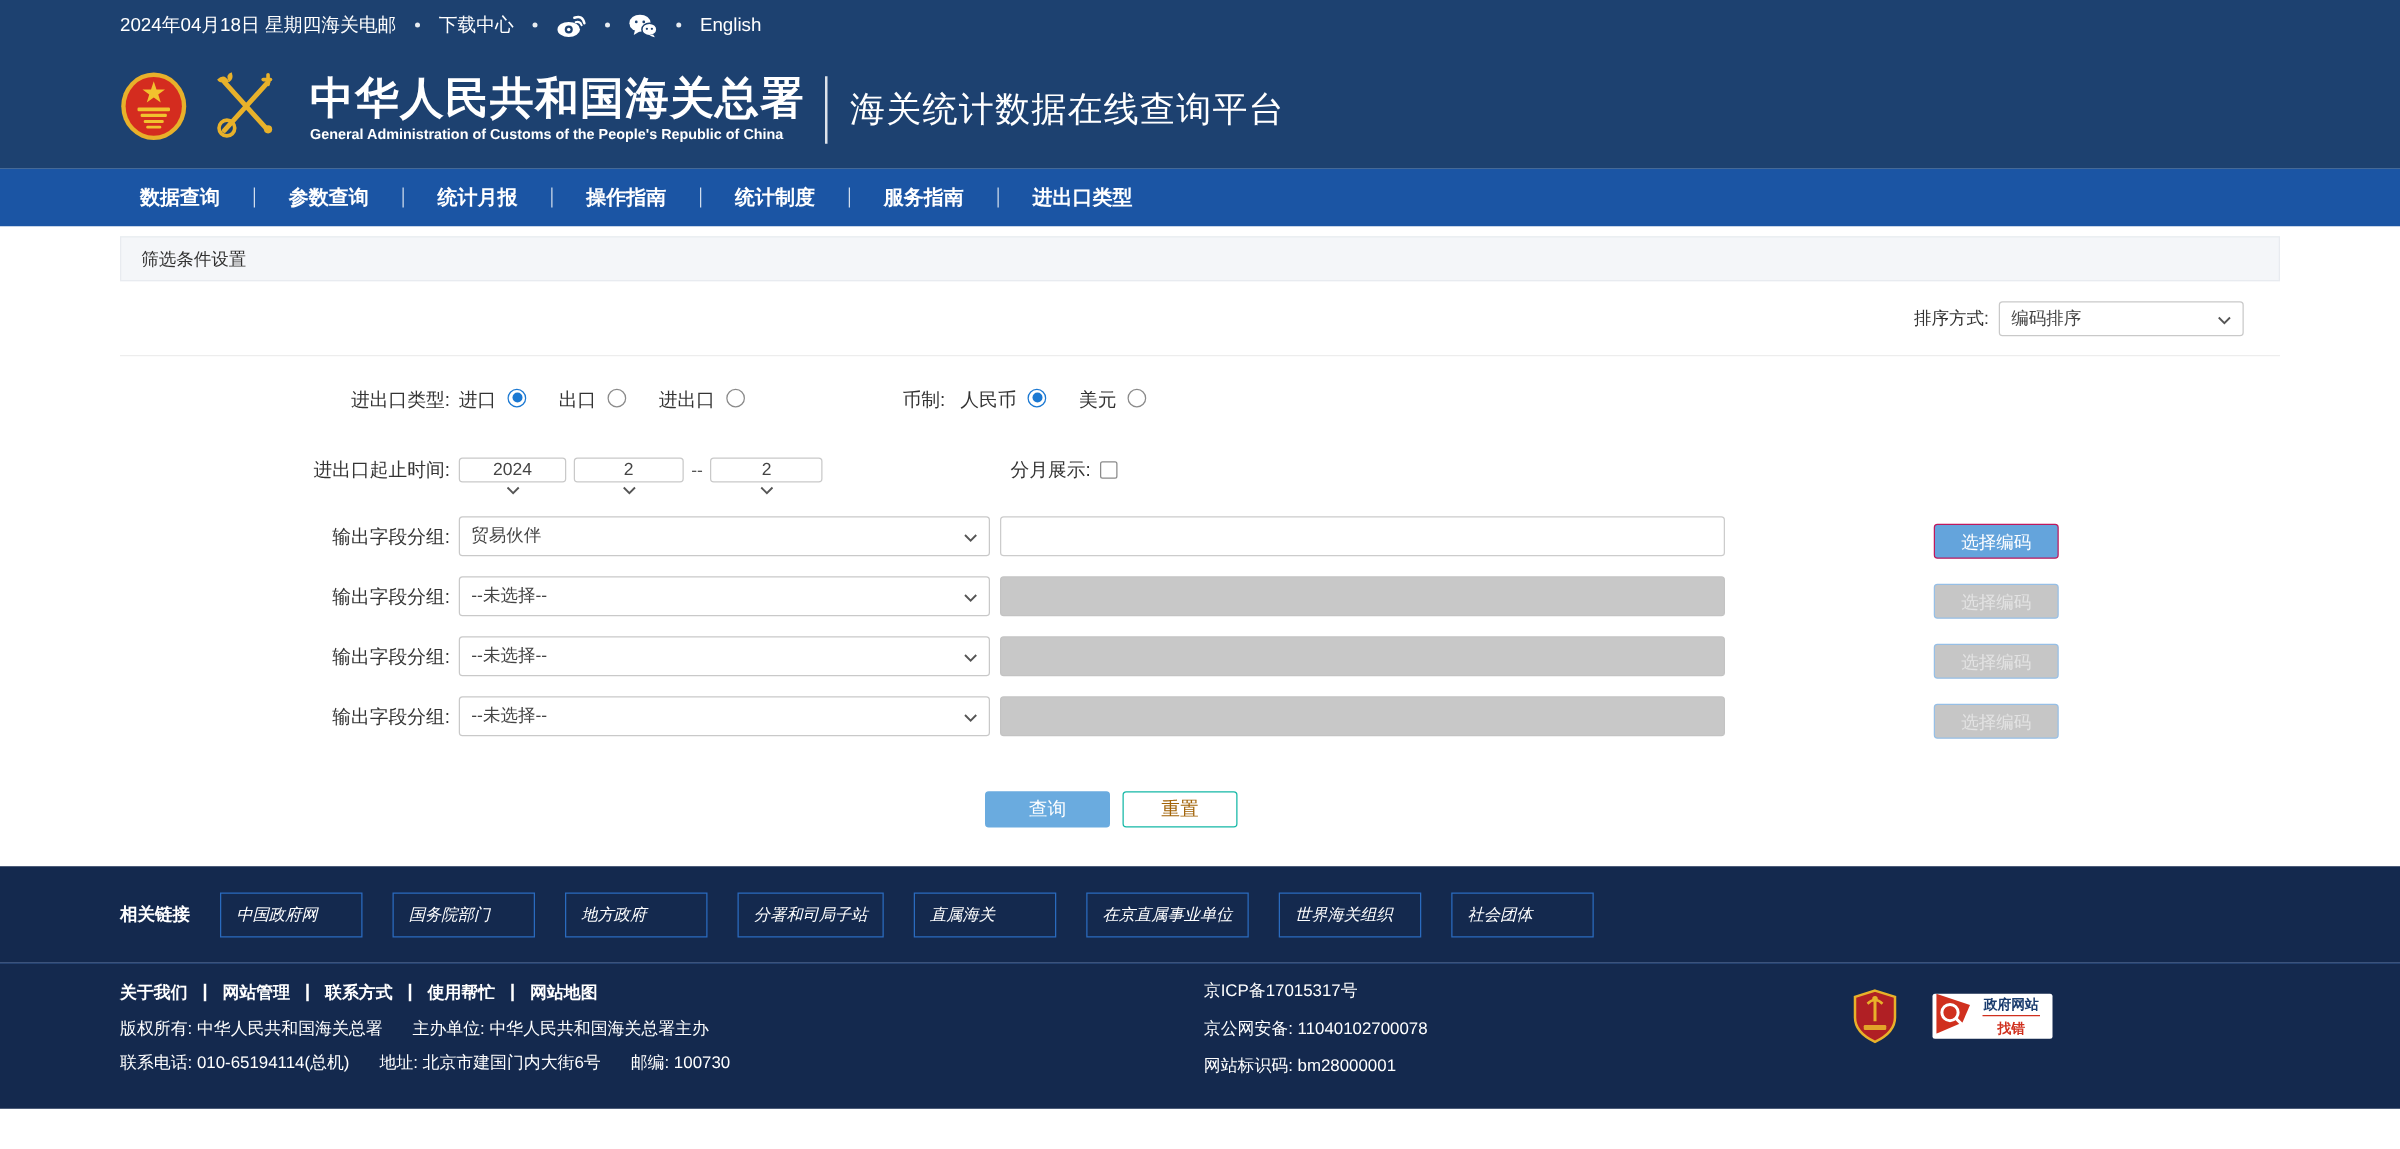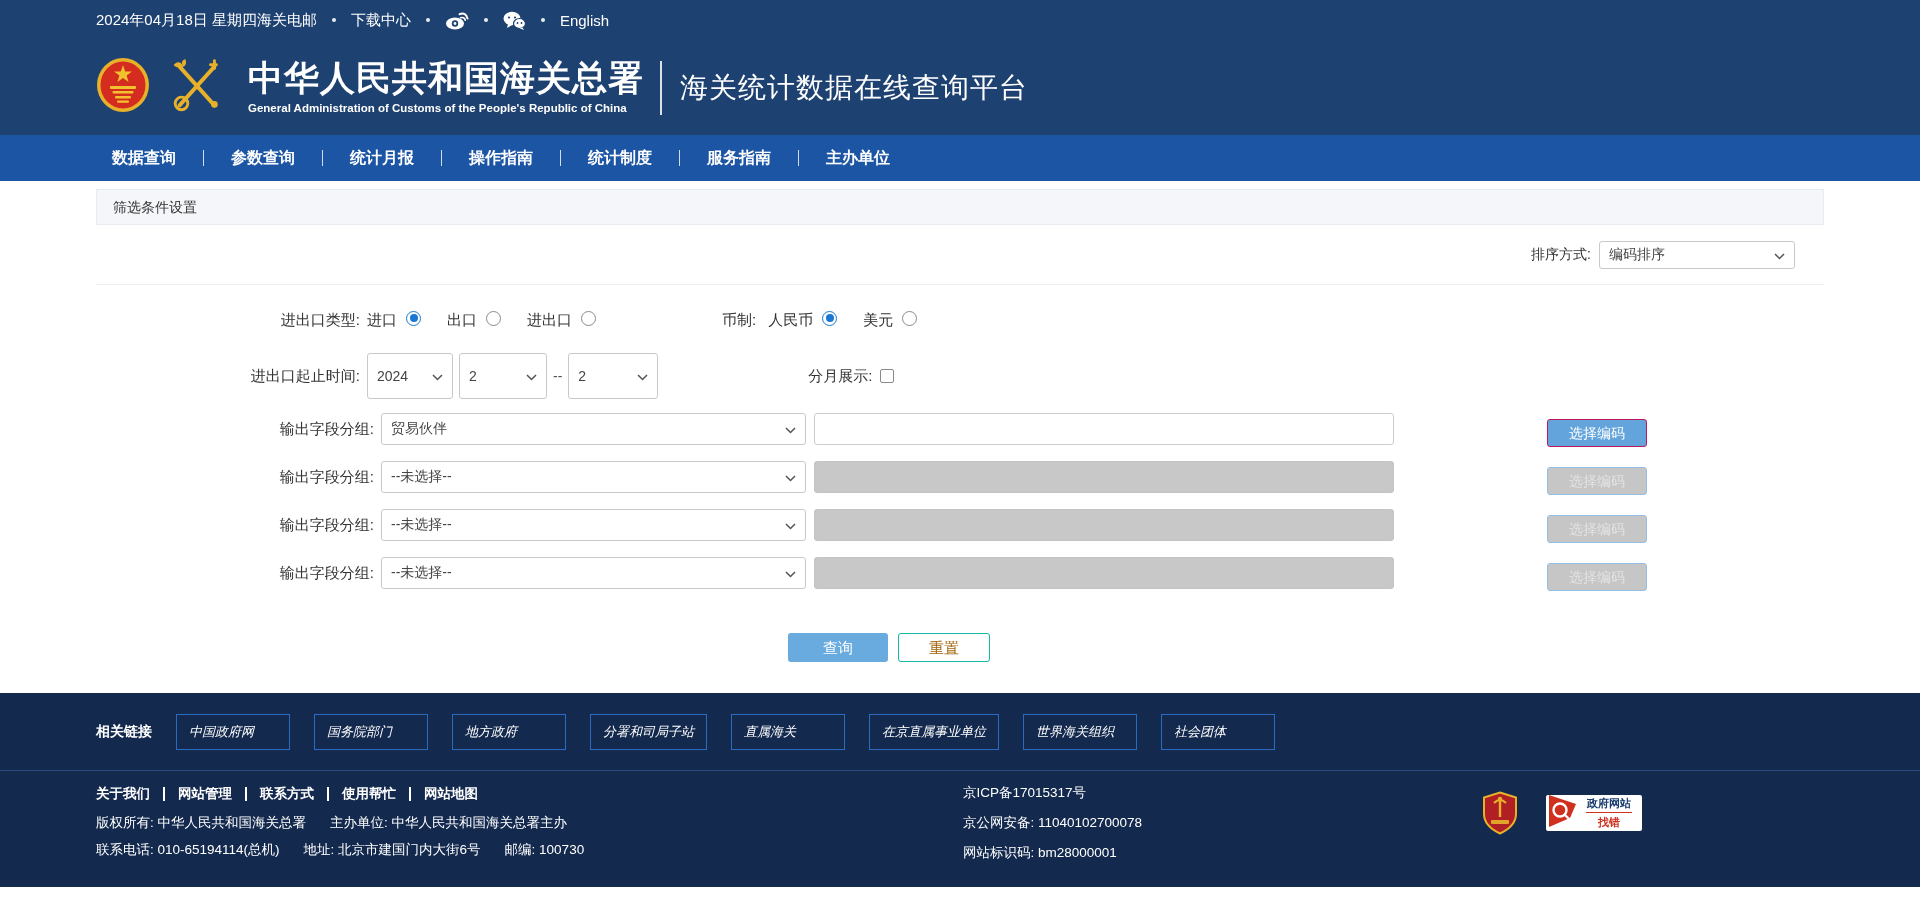--- a/index.html
+++ b/index.html
@@ -42,26 +42,26 @@
   .row-radio { height:34px; margin-top:18px; }
   .opt { display:flex; align-items:flex-start; margin-right:26px; cursor:pointer; }
   .opt-label { font-size:15px; color:#333; margin-right:9px; }
   .radio { width:15px; height:15px; border:1px solid #8a8a8a; border-radius:50%; background:#fff;
     position:relative; flex:none; }
   .radio.checked { border-color:#1a78d2; }
   .radio.checked::after { content:""; position:absolute; left:2.5px; top:2.5px; width:8px;
     height:8px; border-radius:50%; background:#1a78d2; }
   .currency-label { font-size:15px; color:#333; margin-left:100px; margin-right:12px; }
   .row-date { height:34px; margin-top:22px; }
-  .date-select { height:46px; margin-right:6px; }
+  .date-select { height:20px; margin-right:6px;flex-direction:column; }
   .w86 { width:86px; } .w88 { width:88px; } .w90 { width:90px; }
   .date-sep { font-size:14px; color:#555; margin-right:6px; }
   .monthly-label { font-size:15px; color:#333; margin-left:144px; margin-right:7px; }
   .checkbox { width:14px; height:14px; border:1px solid #8a8a8a; border-radius:2px; background:#fff; cursor:pointer; }
-  .row-field { height:24px; margin-top:24px;margin-left:14px; }
+  .row-field { height:24px; margin-top:24px; }
   .fg-select { width:425px; height:32px;gap:44px; }
   .fg-input { width:580px; height:32px; margin-left:8px; border:1px solid #ccc; border-radius:3px;
     padding:0 8px; font-size:14px; color:#333; outline:none; }
   .fg-input.disabled { background:#c8c8c8; border-color:#c3c3c3; }
   .code-btn { position:absolute; right:273px; top:2px; width:100px; height:28px; background:#64a4dc;
     border:1px solid #be185d; border-radius:3px; color:#fff; font-size:14px; text-align:center;
     line-height:26px; cursor:pointer; }
   .code-btn.disabled { background:#c6c6c6; border-color:#96bfe6; color:#e3e3e3; cursor:default; }
   .btn-row { margin-top:48px; padding-left:788px; display:flex; }
   .query-btn { width:100px; height:29px; background:#6aabdf; color:#fff; border-radius:3px;
@@ -171,21 +171,21 @@
   <span class="nav-item">参数查询</span>
   <span class="nav-sep"></span>
   <span class="nav-item">统计月报</span>
   <span class="nav-sep"></span>
   <span class="nav-item">操作指南</span>
   <span class="nav-sep"></span>
   <span class="nav-item">统计制度</span>
   <span class="nav-sep"></span>
   <span class="nav-item">服务指南</span>
   <span class="nav-sep"></span>
-  <span class="nav-item">主办单位</span>
+  <span class="nav-item">进出口类型</span>
 </div>
 
 <div class="content">
   <div class="filter-bar">筛选条件设置</div>
 
   <div class="sort-row">
     <div class="sort-box">
       <span class="sort-label">排序方式:</span>
       <div class="select sort-select">
         <span>编码排序</span>

